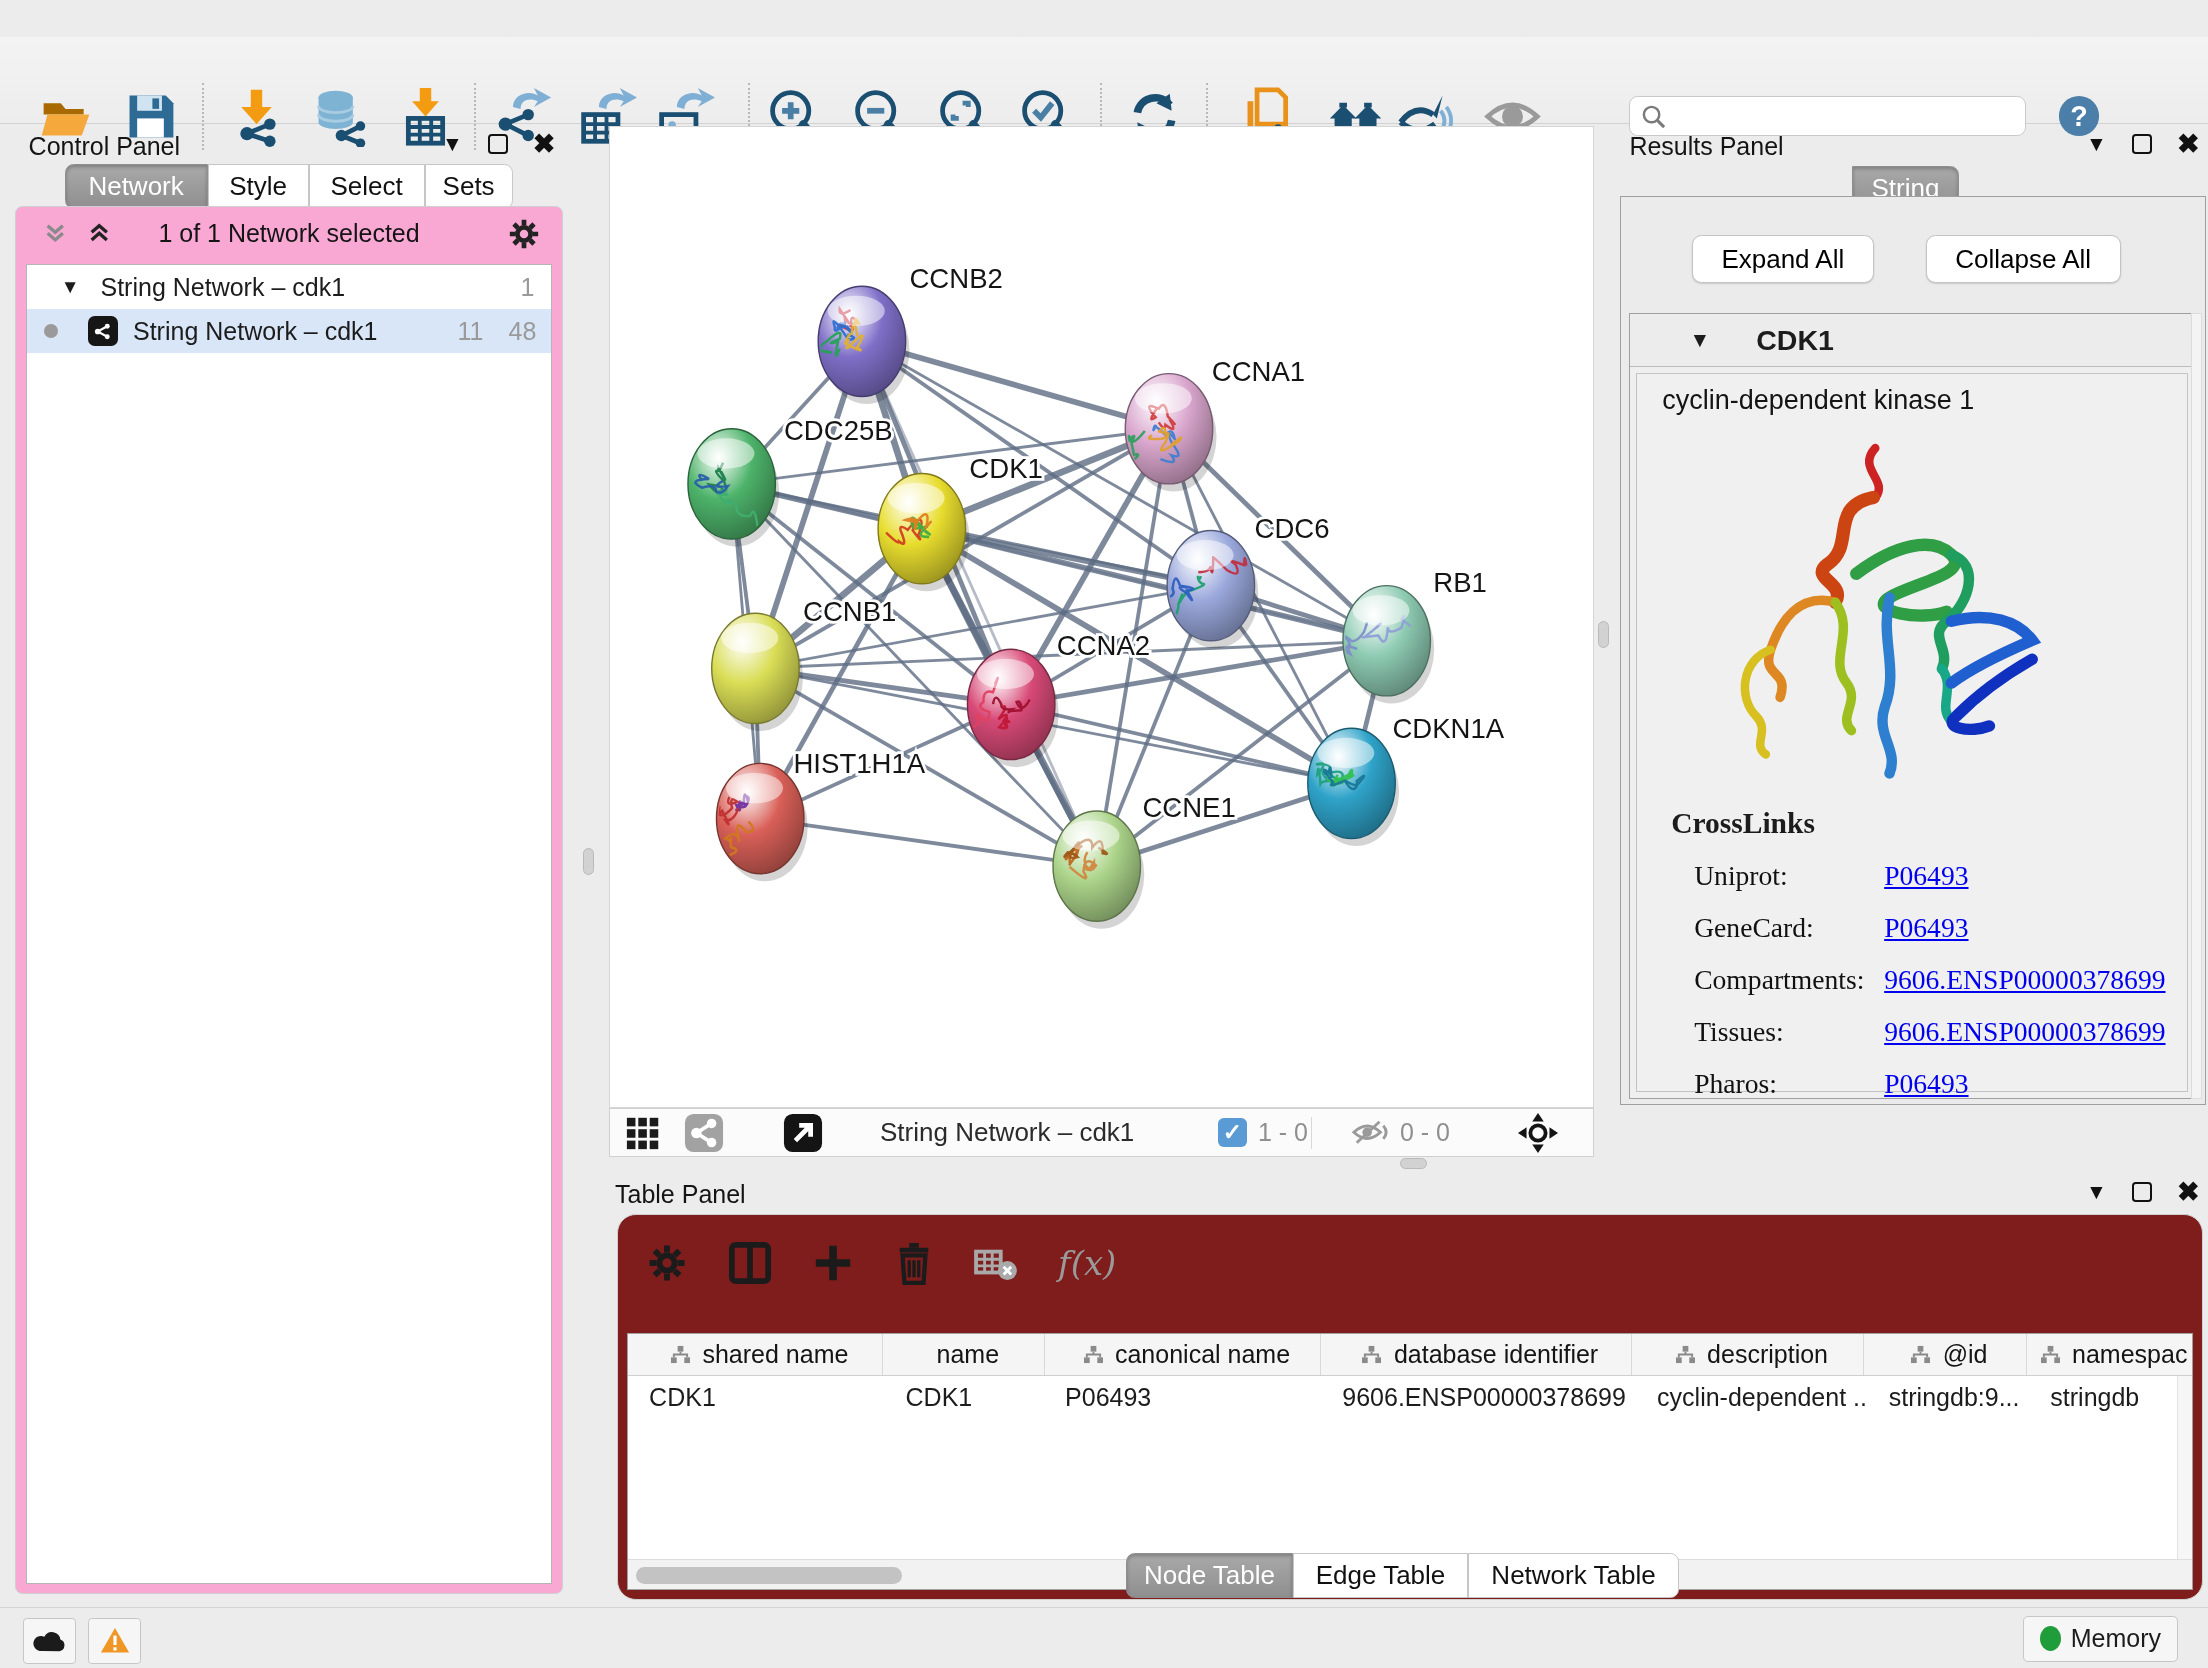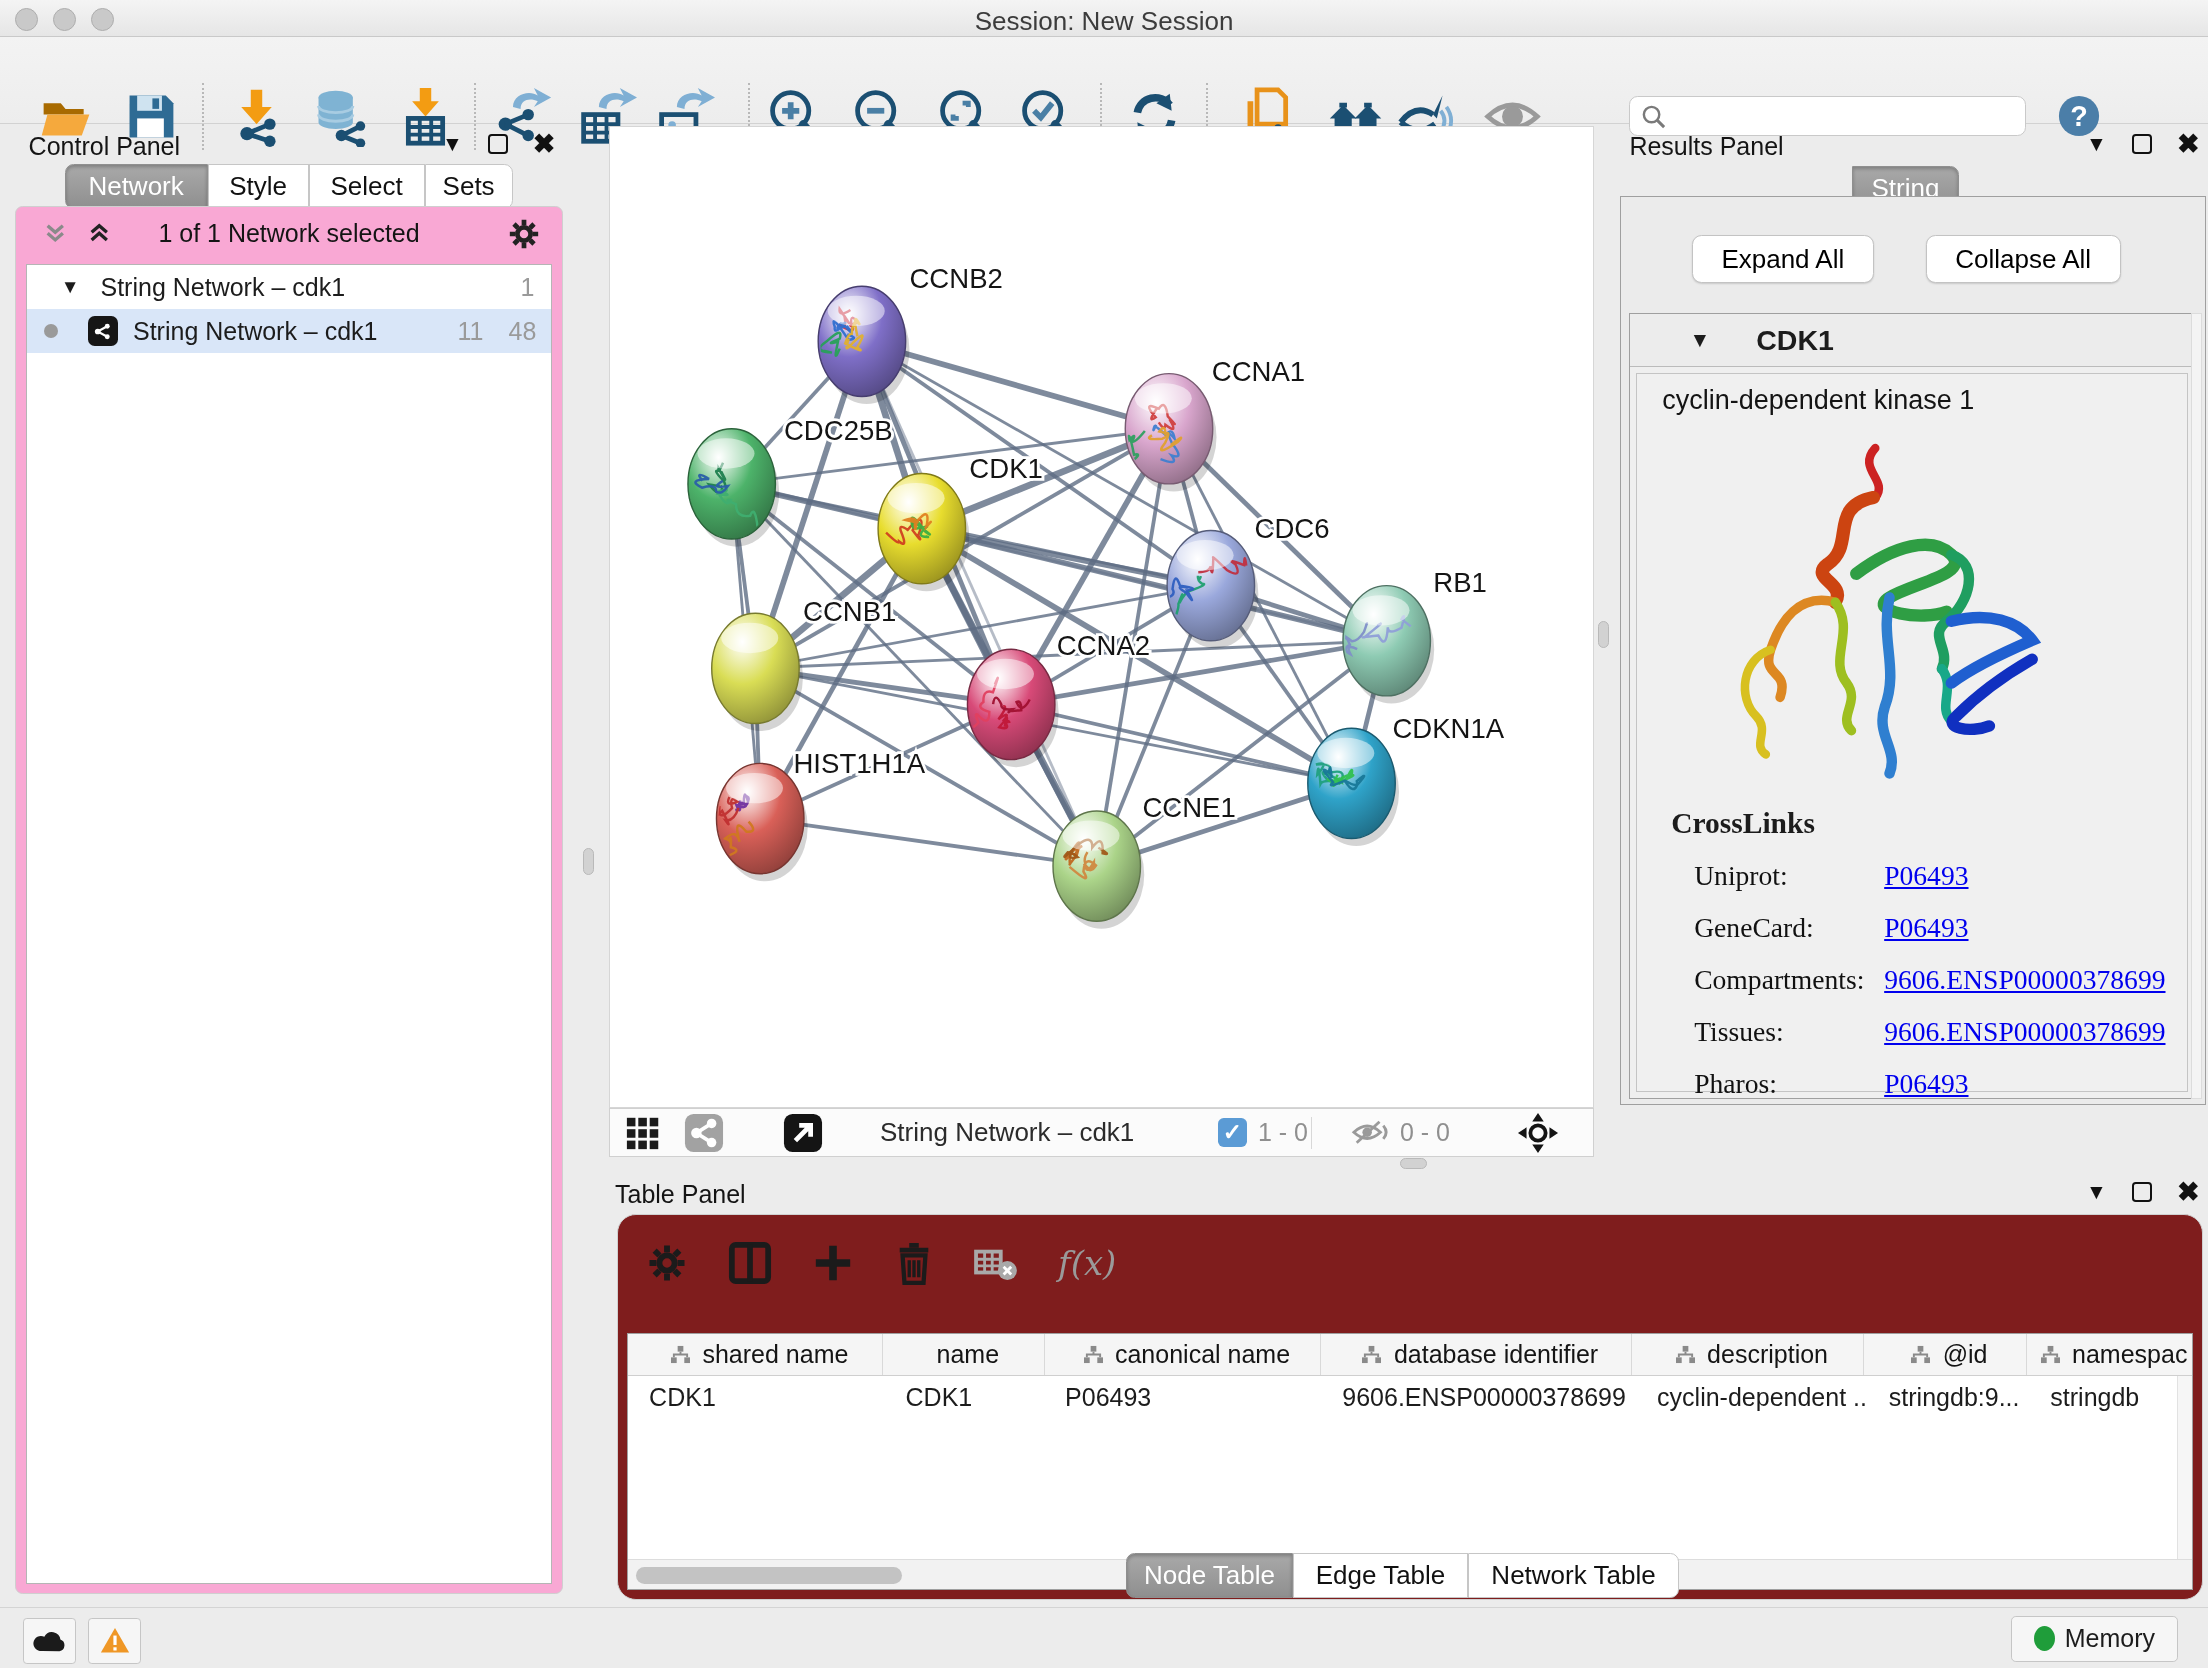--- a/index.html
+++ b/index.html
@@ -105,36 +105,28 @@
   .tp-hscroll { position:absolute; left:0; right:0; bottom:0; height:30px; background:#f2f2f2; border-top:1px solid #ddd; }
   .tp-hthumb { position:absolute; left:7.6px; top:6.7px; width:266px; height:17px; border-radius:8.6px; background:#c3c3c3; }
   .tp-vscroll { position:absolute; right:0; top:42px; bottom:30px; width:15px; background:#f6f6f6; border-left:1px solid #e2e2e2; }
   .tp-tabs { position:absolute; left:517px; top:381px; display:flex; }
 
   
   .statusbar { position:absolute; left:0; top:1607px; width:100%; height:61px; background:#ececec; border-top:1px solid #d4d4d4; }
   .sb-btn { position:absolute; top:9.5px; width:53px; height:46px; background:#f6f6f6; border:1px solid #c6c6c6; border-radius:3.8px;
     display:flex; align-items:center; justify-content:center; cursor:pointer; }
   .sb-memory { position:absolute; right:30px; top:7.6px; height:46px; background:#f6f6f6; border:1px solid #c6c6c6; border-radius:4.8px;
-    display:flex; align-items:center; gap:9.5px; padding:0 22px; font-size:25px; cursor:pointer; }
+    display:flex; align-items:center; gap:9.5px; padding:0 16px; font-size:25px; cursor:pointer; }
   .mem-dot { width:21px; height:25px; border-radius:50%; background:#1f9d3a; }
 </style>
 </head>
 <body>
 
 <div id="app">
 
-  <div class="titlebar">
-    <div class="traffic">
-      <span></span>
-      <span></span>
-      <span></span>
-    </div>
-    <div class="win-title">Session: New Session</div>
-  </div>
 
   <div class="toolbar">
     <svg class="tbicon" style="left:36px" viewBox="0 0 64 64">
       <path d="M8 18 L26 18 L31 24 L50 24 L50 30 L8 30 Z" fill="#a86a00"></path>
       <path d="M12 30 L56 30 L48 52 L6 52 Z" fill="#f5a93d"></path>
     </svg>
     <svg class="tbicon" style="left:120px" viewBox="0 0 64 64">
       <path d="M10 10 H48 L56 18 V54 H10 Z" fill="#2e6b94"></path>
       <rect x="18" y="10" width="26" height="16" fill="#cfe3f0"></rect>
         <rect x="34" y="13" width="7" height="11" fill="#2e6b94"></rect>

